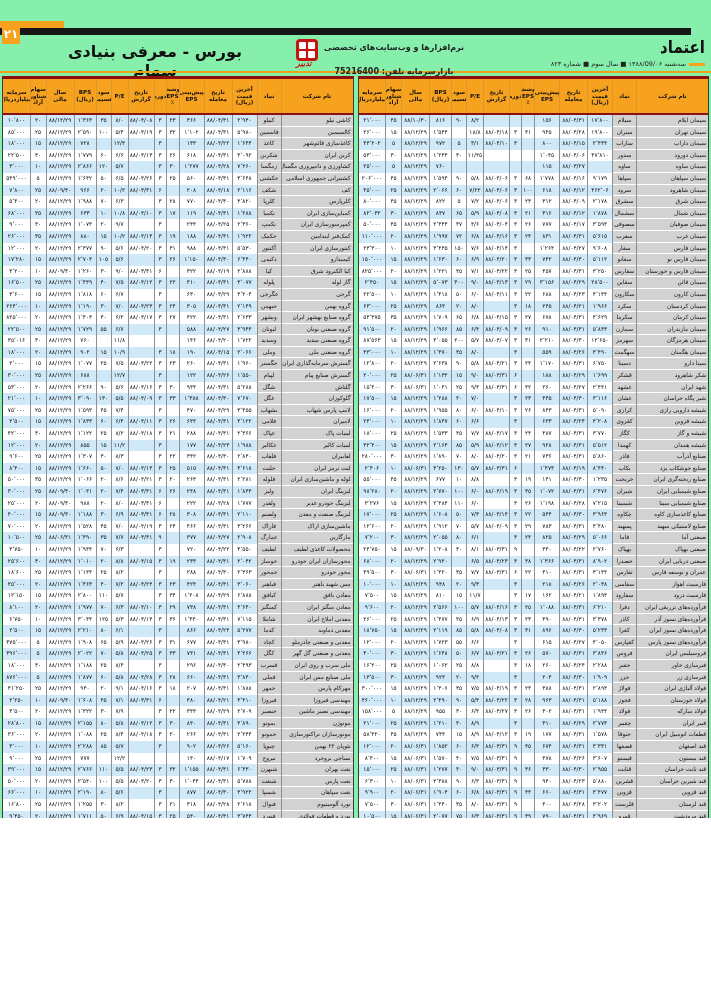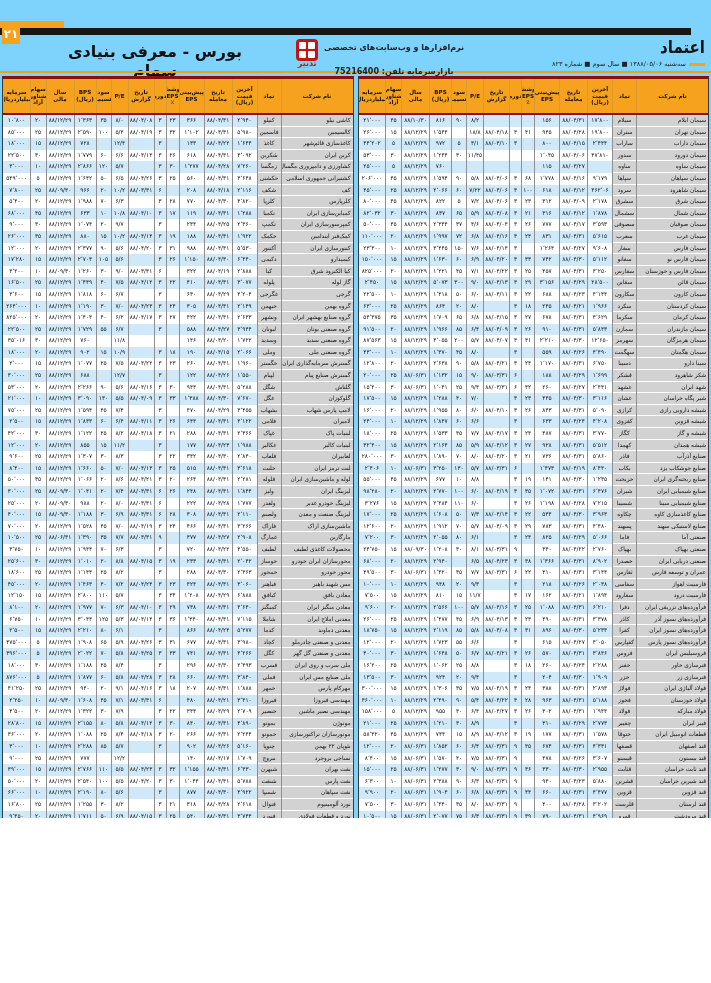--- a/index.html
+++ b/index.html
@@ -1,34 +1,34 @@
 <!DOCTYPE html>
 <html lang="fa" dir="rtl"><head>
 <meta charset="utf-8">
 <style>
   html,body{margin:0;padding:0;background:#fff;}
-  .page{position:relative;width:711px;height:818px;background:#7dd3fc;overflow:hidden;
+  .page{position:relative;width:711px;height:818px;background:#86efac;overflow:hidden;
         font-family:"DejaVu Sans",sans-serif;direction:rtl;}
   
   .black-bar{position:absolute;top:28px;left:0;right:20px;height:7px;background:#161616;}
   .orange-mini{position:absolute;top:21px;left:0;width:64px;height:7px;background:#F6A21E;}
   .pagenum-box{position:absolute;top:24px;right:691px;left:2px;height:20px;background:#F6A21E;
                color:#fff;font-weight:bold;font-size:12px;text-align:center;line-height:20px;}
   .masthead{position:absolute;top:38px;right:6px;font-size:15px;font-weight:bold;color:#111;
             letter-spacing:1px;transform:scaleY(1.15);}
   .dateline{position:absolute;top:60px;right:6px;font-size:6.5px;color:#222;display:flex;align-items:center;gap:3px;}
   .dateline .dash{display:inline-block;width:16px;height:3px;background:#F6A21E;}
   
   .section-title{position:absolute;top:42px;left:60px;width:190px;font-size:16px;font-weight:bold;color:#111;text-align:center;}
   .orange-rule{position:absolute;top:71px;left:0;right:0;height:2px;background:#E8A317;}
   
   .ad{position:absolute;top:35px;left:252px;width:212px;height:37px;display:flex;flex-direction:row;
       align-items:center;justify-content:flex-start;gap:6px;}
   .ad-text{font-size:8px;font-weight:bold;color:#222;text-align:center;line-height:1.5;white-space:pre-line;}
-  .ad-logo{display:flex;flex-direction:column;align-items:center;}
+  .ad-logo{display:flex;flex-direction:column;align-items:flex-end;font-style:italic;}
   .logo-grid{width:22px;height:22px;background:#C41414;border-radius:4px;display:grid;
              grid-template-columns:1fr 1fr;grid-template-rows:1fr 1fr;gap:2px;padding:3px;box-sizing:border-box;}
   .logo-grid span{background:#fff;border-radius:1px;}
   .logo-word{font-size:8px;font-weight:bold;color:#C41414;margin-top:-2px;}
   
   .tables{position:absolute;top:76px;left:2px;right:2px;display:flex;gap:4px;}
   .stock-table{width:352px;border:1px solid #3a3a3a;border-top:3px solid #8A1010;background:#fff;box-sizing:border-box;}
   .thead{display:flex;background:#F6A21E;border-bottom:2px solid #8A1010;height:34px;}
   .hc{box-sizing:border-box;border-left:1px solid #d99b2e;font-size:5.6px;font-weight:bold;color:#111;
       text-align:center;white-space:pre-line;line-height:1.25;display:flex;align-items:center;justify-content:center;
@@ -51,21 +51,21 @@
 <body>
 
 <div class="page">
 
   <div class="orange-mini"></div>
   <div class="black-bar"></div>
   <div class="pagenum-box">۲۱</div>
   <div class="masthead">اعتماد</div>
   <div class="dateline">
     <span class="dash"></span>
-    <span>سه‌شنبه ۱۳۸۸/۰۵/۰۶ ■ سال سوم ■ شماره ۸۲۳</span>
+    <span>سه‌شنبه ۱۳۸۸/09/۰۶ ■ سال سوم ■ شماره ۸۲۳</span>
   </div>
 
   <div class="section-title">بورس - معرفی بنیادی سهام</div>
   <div class="orange-rule"></div>
 
   <div class="ad">
     <div class="ad-text">
       <span>نرم‌افزارها و وب‌سایت‌های تخصصی</span><br>
       <span>بازارسرمایه   تلفن: 75216400</span>
     </div>

